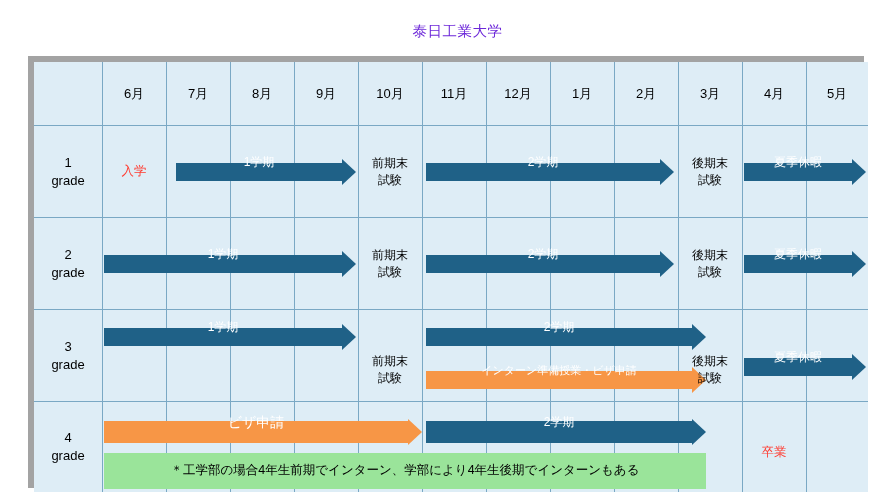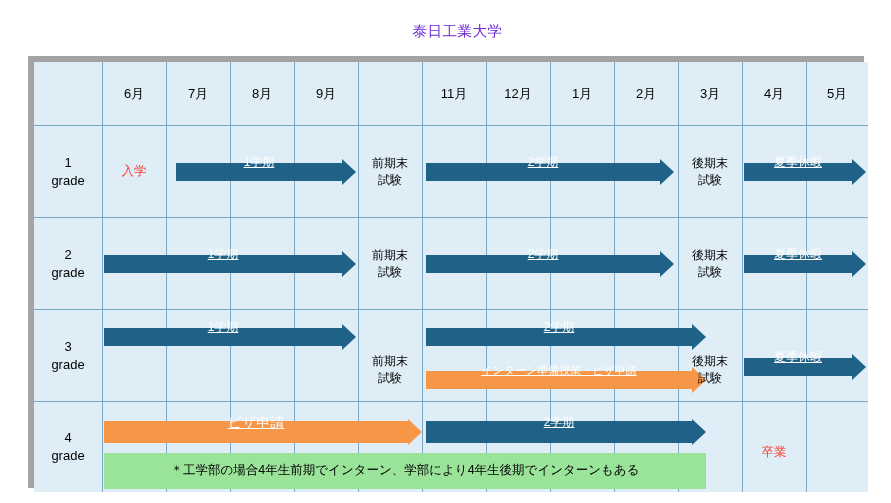--- a/index.html
+++ b/index.html
@@ -54,21 +54,21 @@
   .arrow .body{
     position:absolute;left:0;top:4px;height:18px;
     background:#1f6187;
   }
   .arrow .head{
     position:absolute;top:0;width:0;height:0;
     border-top:13px solid transparent;
     border-bottom:13px solid transparent;
     border-left:14px solid #1f6187;
   }
-  .arrow .lbl{position:relative;z-index:3;padding-bottom:19px;text-decoration:underline;}
+  .arrow .lbl{position:relative;z-index:3;padding-bottom:19px;}
   .arrow.orange .body{background:#f79646;}
   .arrow.orange .head{border-left-color:#f79646;}
 
   
   .exambox{
     position:absolute;
     display:flex;align-items:center;justify-content:center;
     text-align:center;font-size:12px;color:#000;line-height:1.45;
   }
   .plaintext{
@@ -110,20 +110,21 @@
   <div class="vline" style="left:516px"></div>
   <div class="vline" style="left:580px"></div>
   <div class="vline" style="left:644px"></div>
   <div class="vline" style="left:708px"></div>
   <div class="vline" style="left:772px"></div>
 
   <div class="monthcell" style="left:68px;width:64px">6月</div>
   <div class="monthcell" style="left:132px;width:64px">7月</div>
   <div class="monthcell" style="left:196px;width:64px">8月</div>
   <div class="monthcell" style="left:260px;width:64px">9月</div>
+  <div class="monthcell" style="left:324px;width:64px">10月</div>
   <div class="monthcell" style="left:388px;width:64px">11月</div>
   <div class="monthcell" style="left:452px;width:64px">12月</div>
   <div class="monthcell" style="left:516px;width:64px">1月</div>
   <div class="monthcell" style="left:580px;width:64px">2月</div>
   <div class="monthcell" style="left:644px;width:64px">3月</div>
   <div class="monthcell" style="left:708px;width:64px">4月</div>
   <div class="monthcell" style="left:772px;width:62px">5月</div>
 
   <div class="gradecell" style="top:64px;height:92px">
     <span>1</span>

